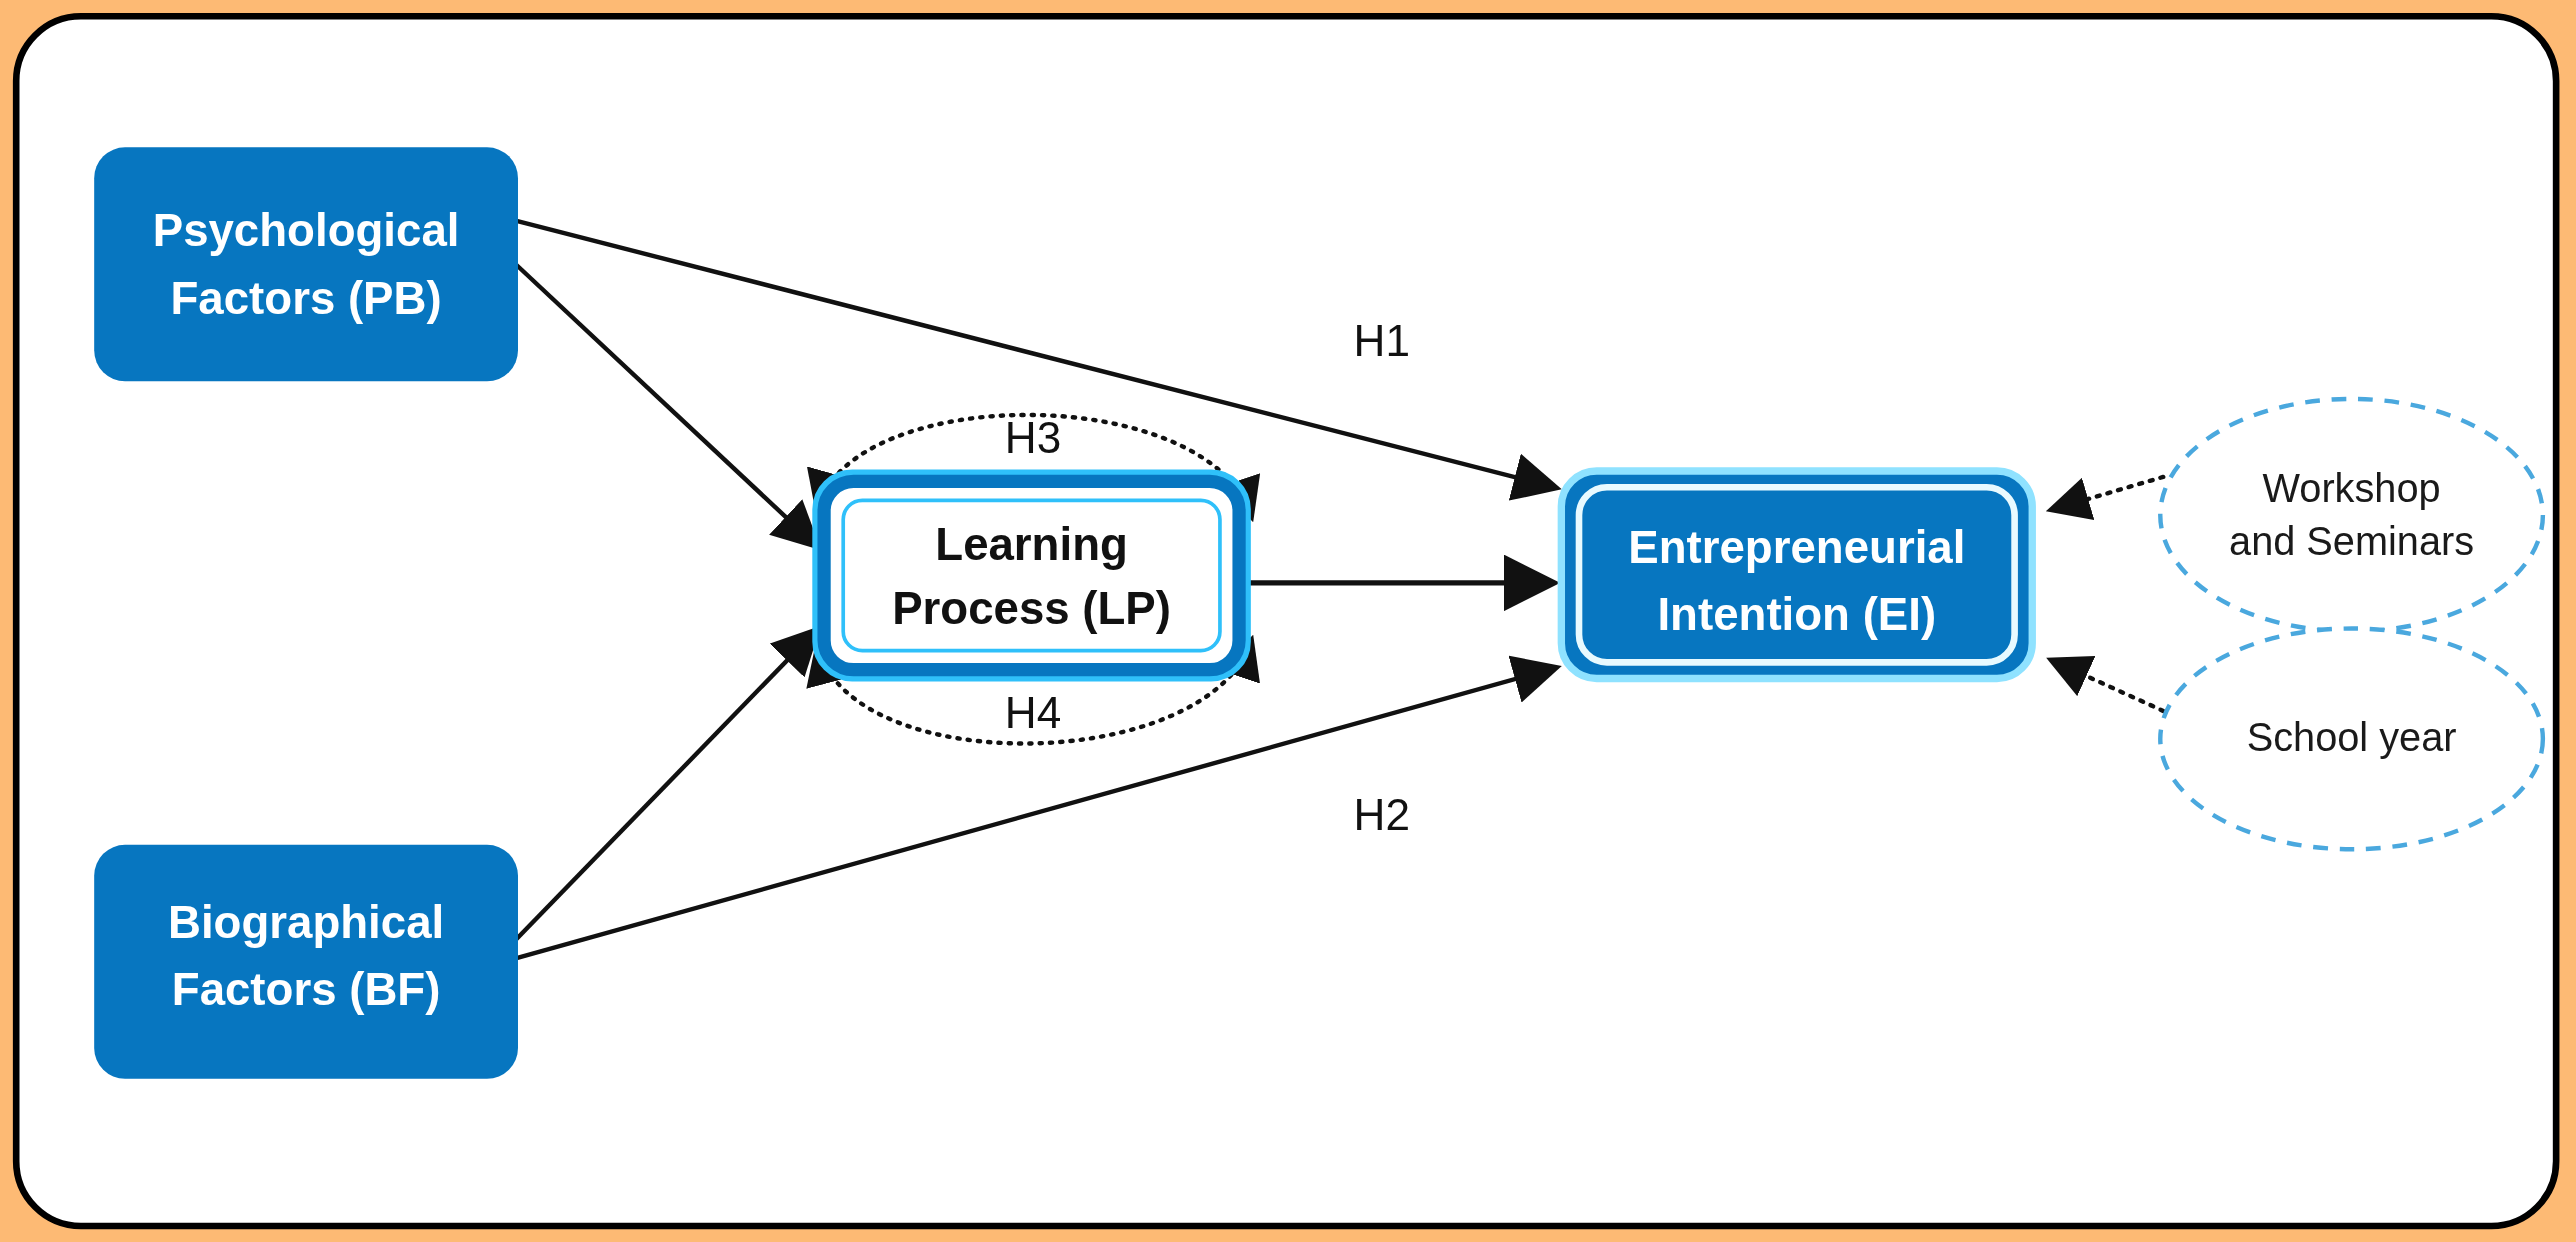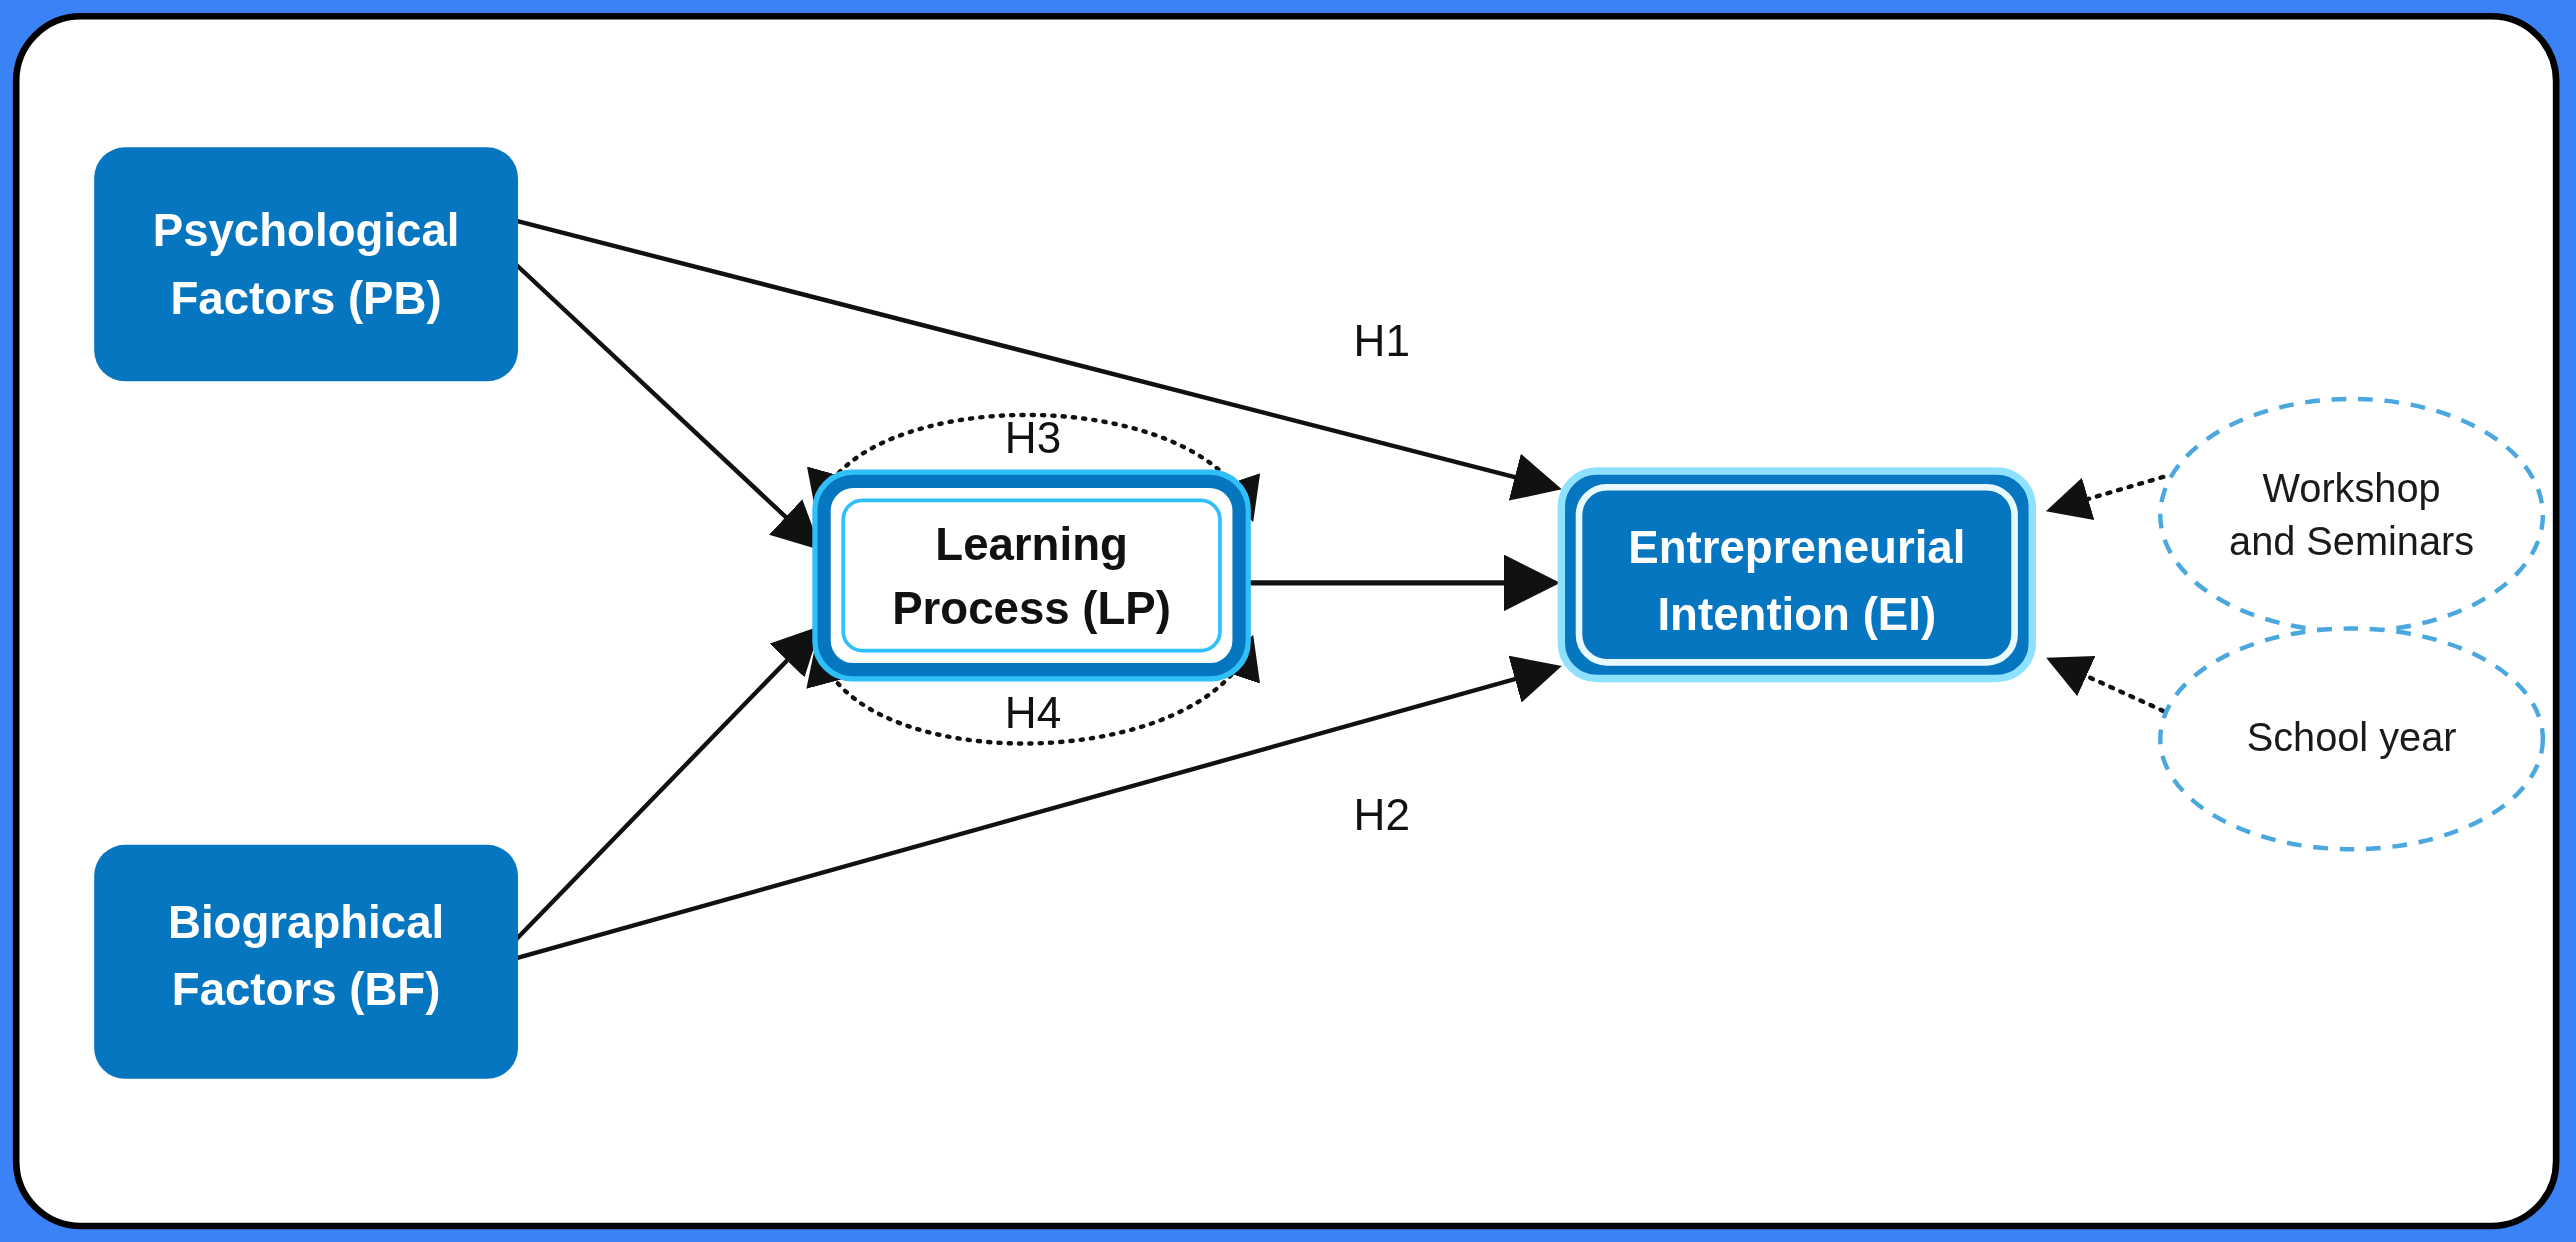--- a/index.html
+++ b/index.html
@@ -8,21 +8,21 @@
     padding: 0;
     background: #ffffff;
   }
   body {
     font-family: "Liberation Sans", sans-serif;
   }
   #diagram-root {
     position: relative;
     width: 2576px;
     height: 1243px;
-    background: #3b82f6;
+    background: #fdba74;
     overflow: hidden;
   }
   svg#diagram-svg {
     display: block;
     width: 2576px;
     height: 1243px;
   }
   .node-label {
     font-family: "Liberation Sans", sans-serif;
     text-anchor: middle;

